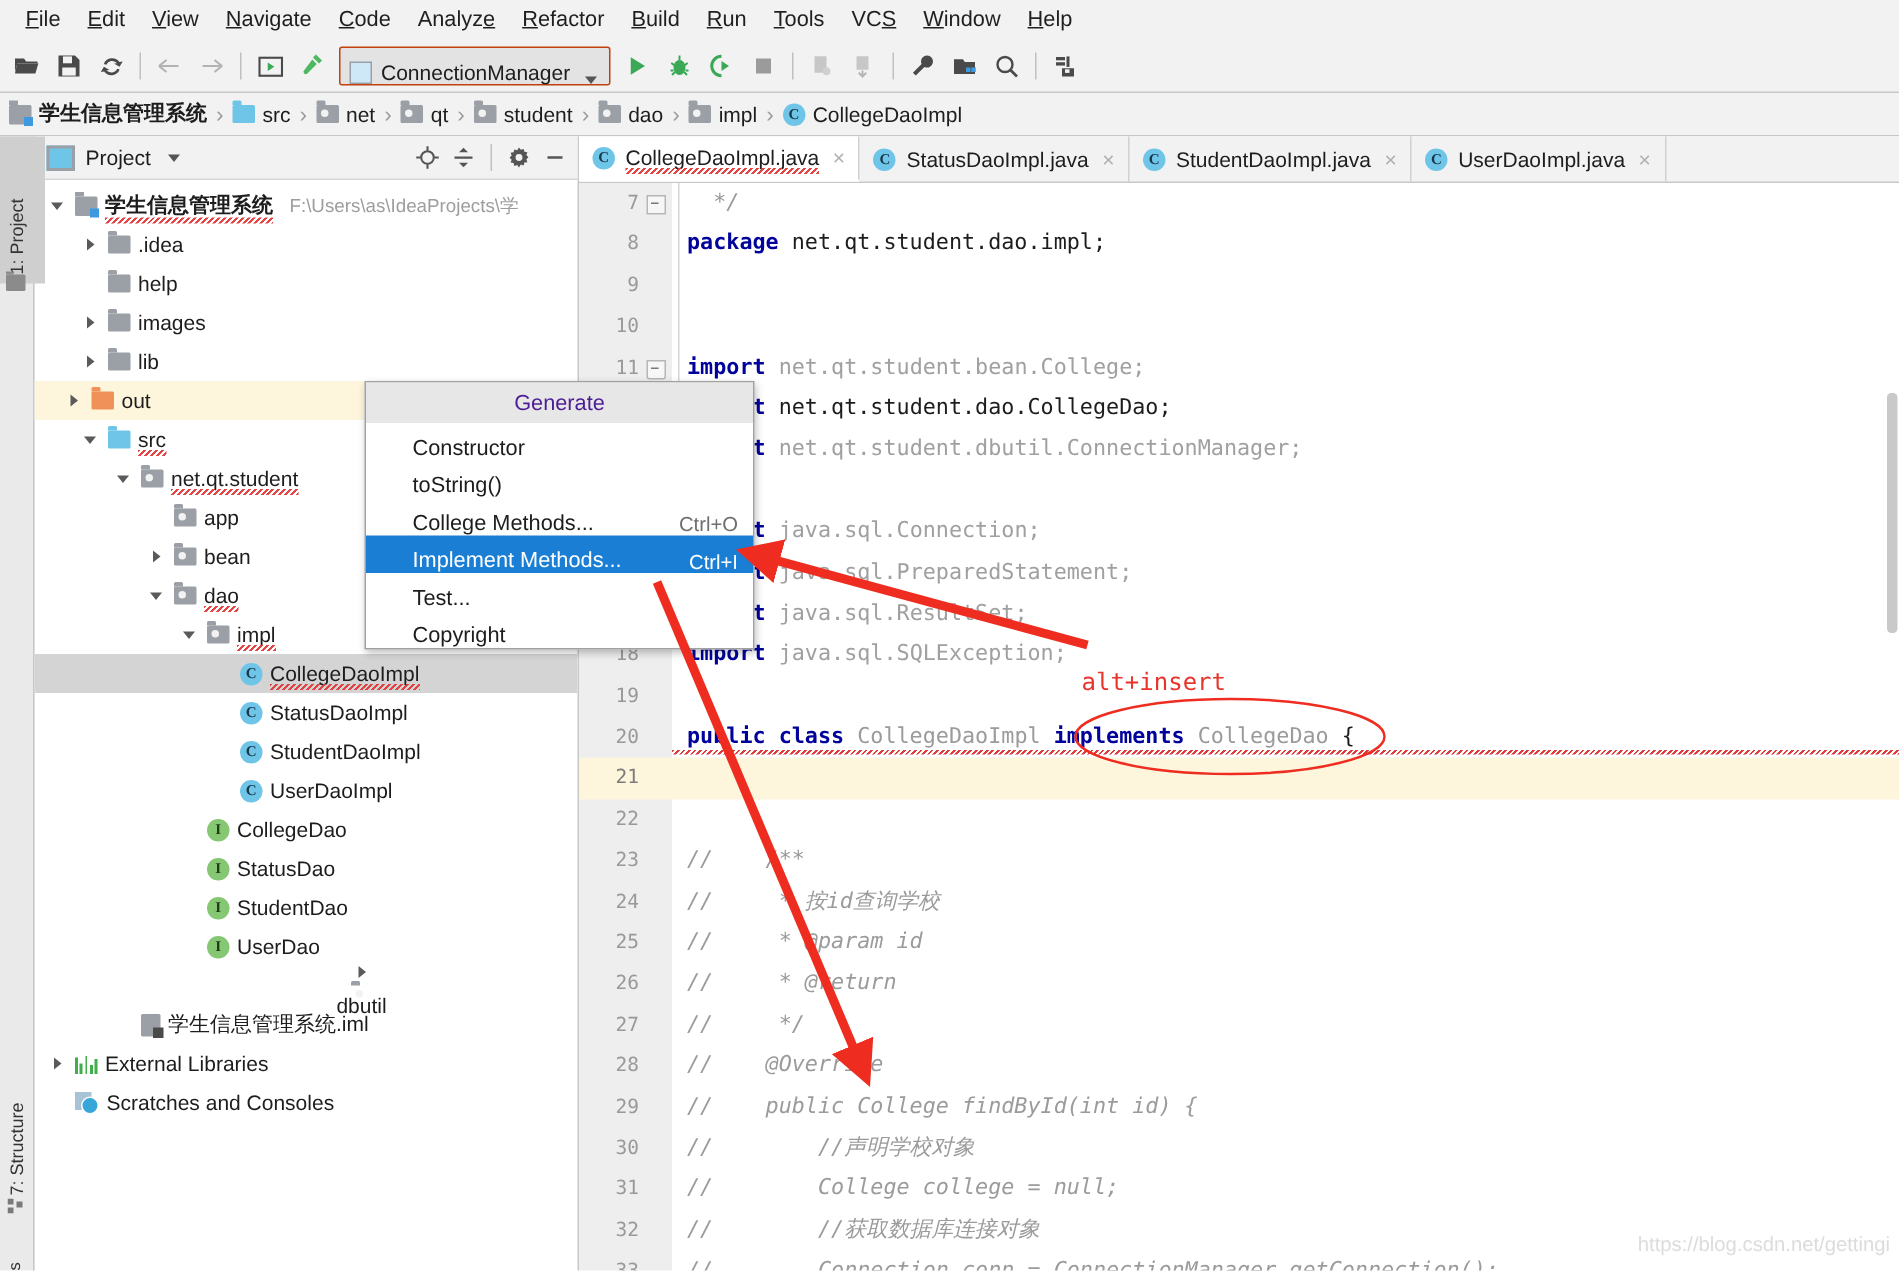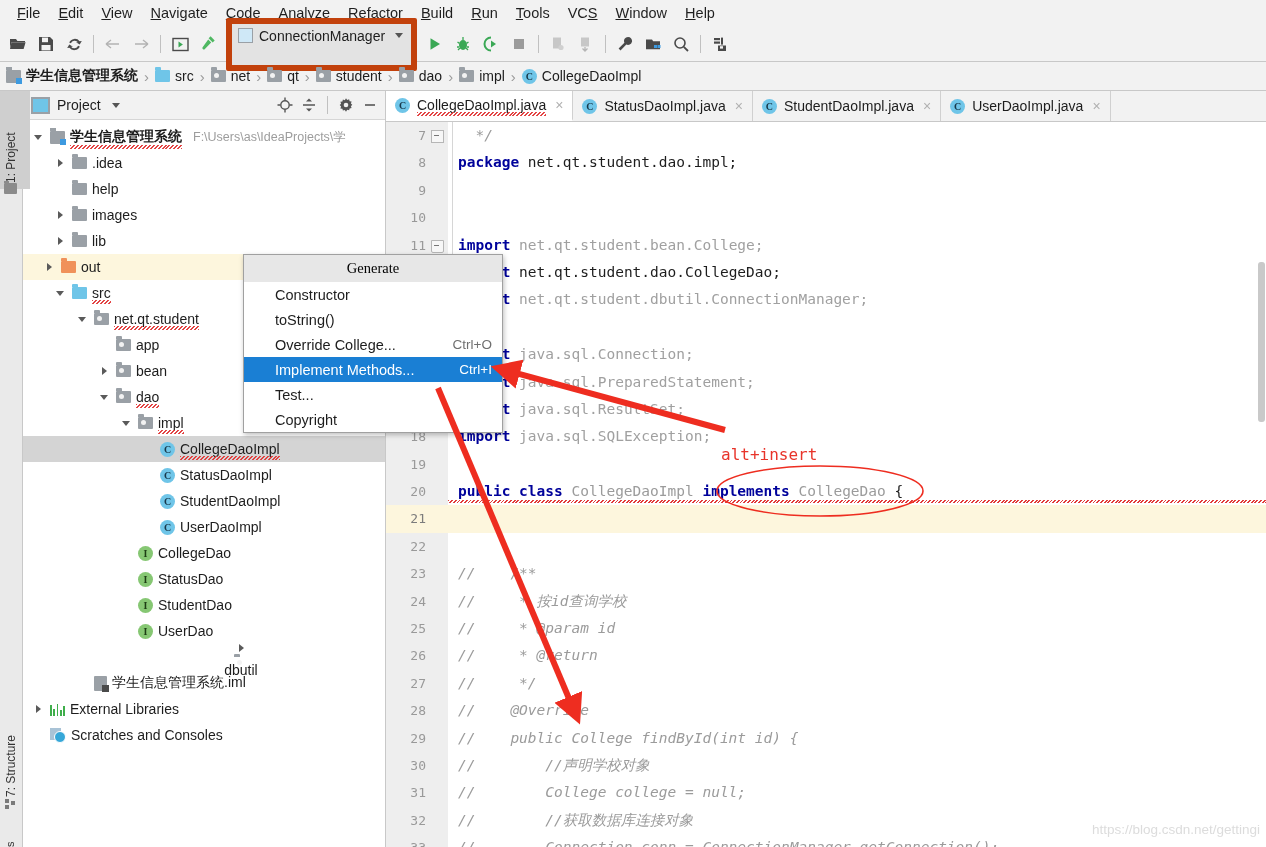--- a/index.html
+++ b/index.html
@@ -32,23 +32,23 @@
     display:flex;align-items:center;
     padding-left:4px;
     border-bottom:1px solid #c8c8c8;
   }
   .tb-btn{
     width:28px;height:28px;display:flex;align-items:center;justify-content:center;
     cursor:default;
   }
   .tb-sep{width:1px;height:18px;background:#c0c0c0;margin:0 5px;}
   .runcfg{
-    display:flex;align-items:center;gap:6px;
-    background:#e3e3e3;border:6px solid #c2410c;
-    height:24px;padding:0 8px 17px 6px;margin:0 4px;
+    display:flex;align-items:flex-end;gap:6px;
+    background:#e3e3e3;border:1px solid #c2410c;
+    height:24px;padding:0 8px 0 6px;margin:0 4px;
     border-radius:2px;font-size:14px;
     cursor:default;
   }
   .runcfg .rc-icon{
     width:13px;height:13px;border:1.6px solid #9aa0a6;background:#cfe8f7;
   }
   .chev{
     width:0;height:0;border-left:4px solid transparent;border-right:4px solid transparent;
     border-top:5px solid #555;margin-left:4px;
   }
@@ -199,24 +199,24 @@
 
   
   .popup{
     position:absolute;left:243px;top:254px;width:258px;
     background:#ffffff;border:1px solid #a0a0a0;
     box-shadow:1px 2px 5px rgba(0,0,0,.25);
     z-index:60;font-size:14.5px;
   }
   .popup-title{
     height:27px;background:#e7e7e7;display:flex;align-items:center;justify-content:center;
-    color:#000000;cursor:default;font-family:Liberation Serif, serif;
+    color:#4c1d95;cursor:default;
   }
   .popup-item{
-    height:25px;display:flex;align-items:center;padding:0 10px 0 31px;cursor:default;
+    height:25px;display:flex;align-items:flex-end;padding:0 10px 0 31px;cursor:default;
   }
   .popup-item .short{margin-left:auto;color:#6f6f6f;font-size:13.5px;}
   .popup-item.sel{background:#1a7fd4;color:#ffffff;}
   .popup-item.sel .short{color:#ffffff;}
 
   
   .anno{position:absolute;left:0;top:0;width:1266px;height:847px;pointer-events:none;z-index:80;}
   .anno-txt{
     position:absolute;color:#e8342a;font-family:"DejaVu Sans Mono", monospace;
     font-size:16px;z-index:81;pointer-events:none;margin-left:46px;
@@ -691,21 +691,21 @@
   <div class="popup">
     <div class="popup-title">Generate</div>
     <div id="popupitems">
         <div class="popup-item">
           <span>Constructor</span>
         </div>
         <div class="popup-item">
           <span>toString()</span>
         </div>
         <div class="popup-item">
-          <span>Override College...</span>
+          <span>College Methods...</span>
           <span class="short">Ctrl+O</span>
         </div>
         <div class="popup-item sel">
           <span>Implement Methods...</span>
           <span class="short">Ctrl+I</span>
         </div>
         <div class="popup-item">
           <span>Test...</span>
         </div>
         <div class="popup-item">

